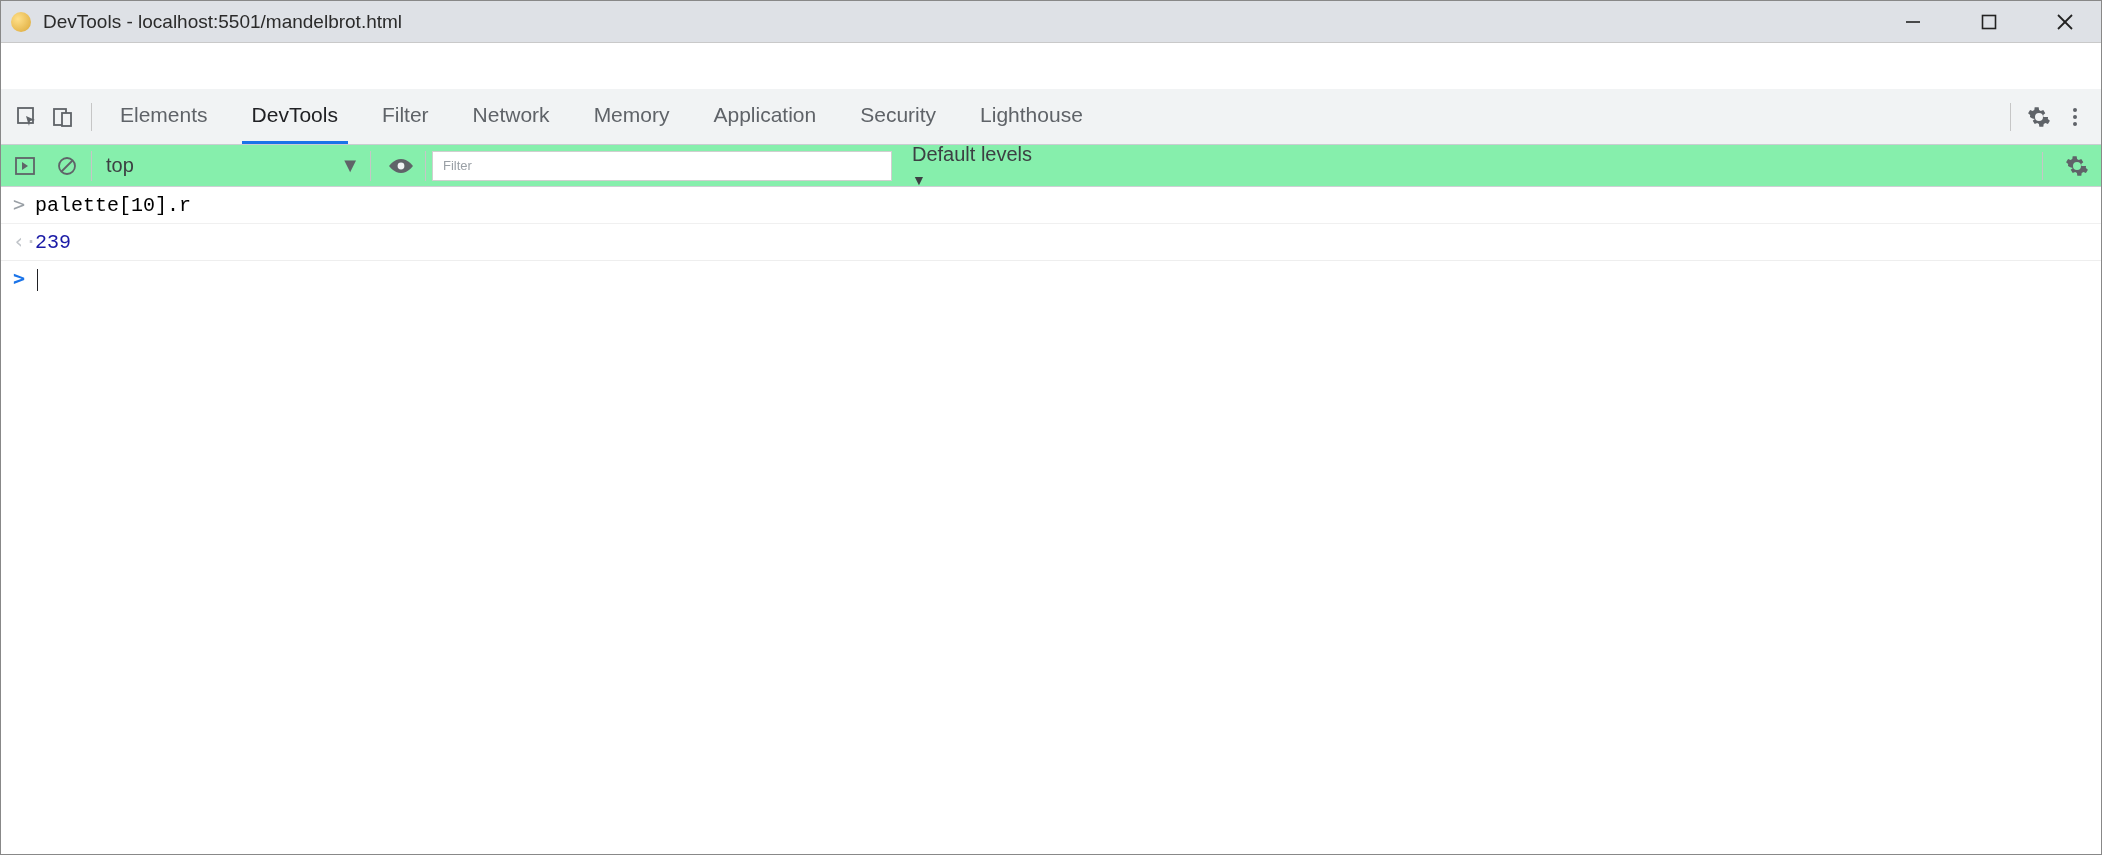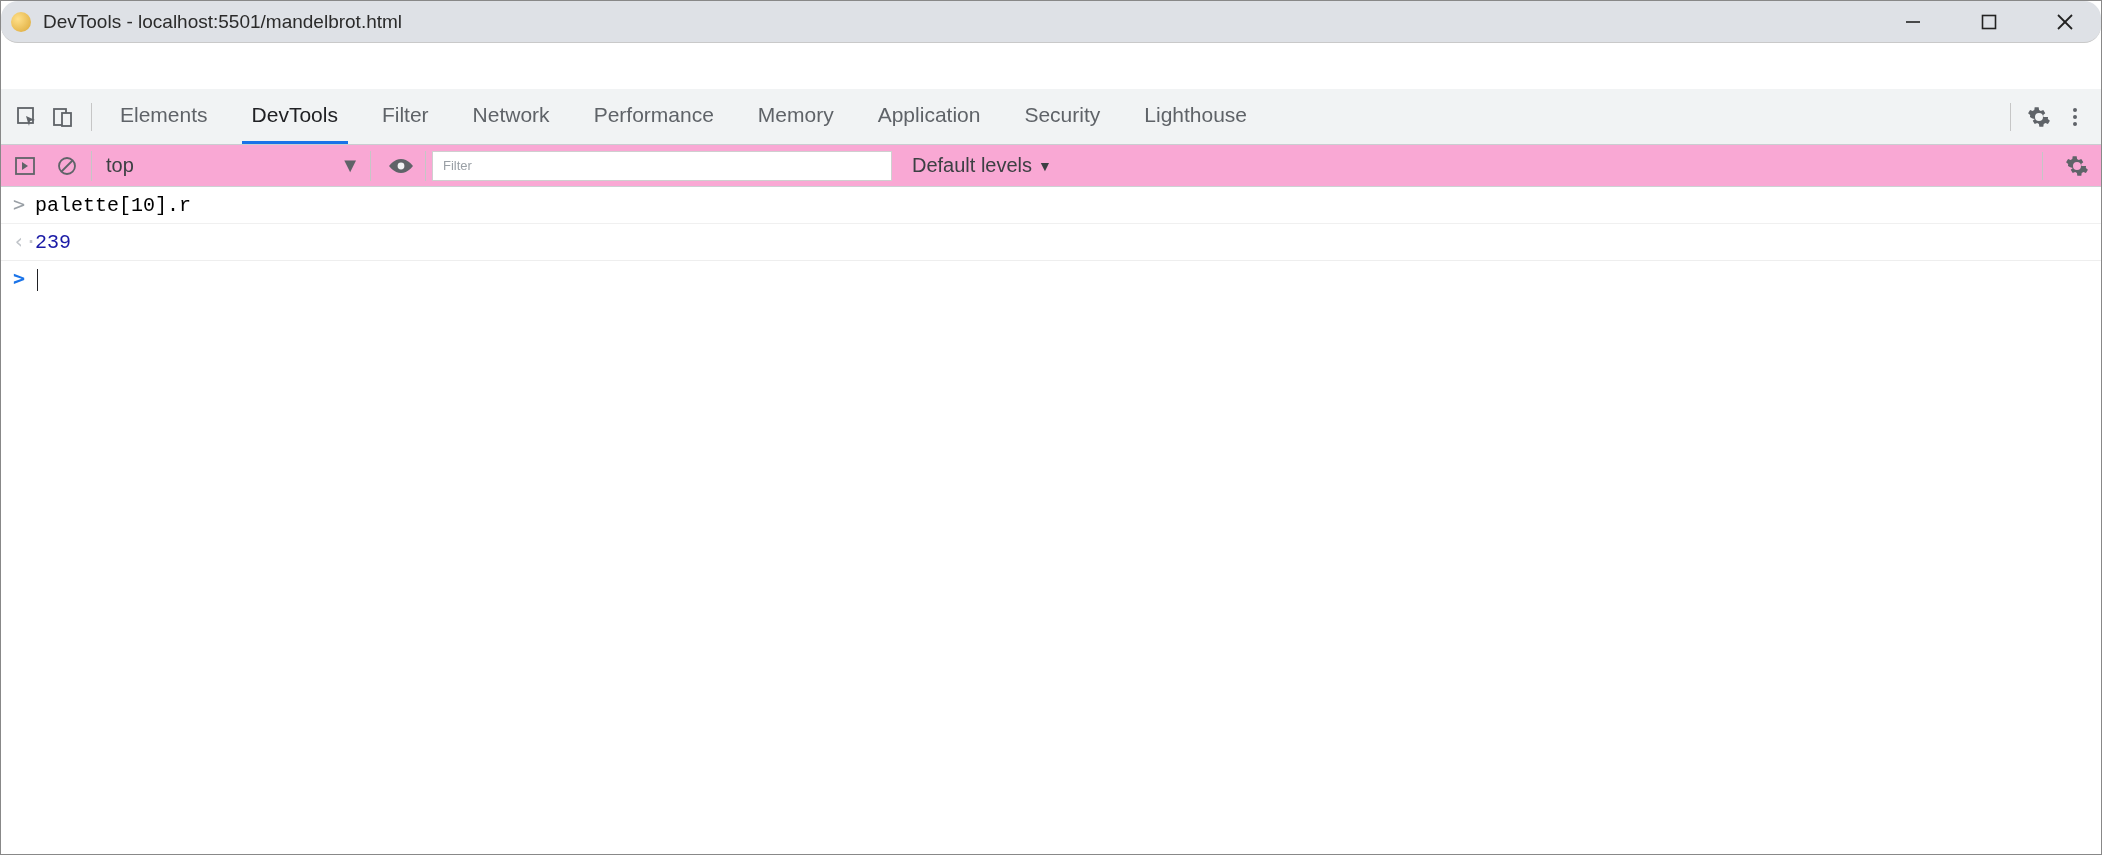--- a/index.html
+++ b/index.html
@@ -19,21 +19,20 @@
     background: #fff;
   }
   
   .titlebar {
     height: 42px;
     background: #dee1e6;
     display: flex;
     align-items: center;
     padding: 0 8px 0 10px;
     border-bottom: 1px solid #c9c9c9;
-    border-radius: 17px;
   }
   .titlebar .favicon {
     width: 20px; height: 20px;
     border-radius: 50%;
     background: radial-gradient(circle at 35% 35%, #ffe08a 0%, #e6b84f 70%, #c99a2e 100%);
     margin-right: 12px;
     flex: 0 0 auto;
   }
   .titlebar .title {
     font-size: 19px;
@@ -94,21 +93,21 @@
     border-bottom-color: #1a73e8;
   }
   .right-icons {
     display: flex; align-items: center; gap: 0px;
   }
   
   .console-toolbar {
     height: 42px;
     display: flex;
     align-items: center;
-    background: #f9a8d4;
+    background: #86efac;
     border-bottom: 1px solid #cdd0d4;
     padding: 0 6px;
     gap: 6px;
   }
   .ctx-select {
     display: flex; align-items: center;
     height: 30px;
     padding: 0 10px 0 14px;
     font-size: 20px;
     color: #3c4043;
@@ -127,22 +126,23 @@
     background: #fff;
     font-size: 13px;
     padding: 0 10px;
     color: #3c4043;
   }
   .filter-input::placeholder { color: #9aa0a6; }
   .levels {
     font-size: 20px;
     color: #3c4043;
     margin-left: 14px;
-    display:flex; align-items:center; gap:6px;
+    display:flex; gap:6px;
     cursor:pointer;
+    flex-direction:column;
   }
   .spacer { flex: 1 1 auto; }
   
   .console-body {
     flex: 1 1 auto;
     overflow: auto;
     font-family: Consolas, "Courier New", monospace;
     font-size: 20px;
     background: #fff;
   }
@@ -226,23 +226,20 @@
       <div class="tab active">
           <span>DevTools</span>
         </div>
       <div class="tab">
           <span>Filter</span>
         </div>
       <div class="tab">
           <span>Network</span>
         </div>
       <div class="tab">
-          <span>Performance</span>
-        </div>
-      <div class="tab">
           <span>Memory</span>
         </div>
       <div class="tab">
           <span>Application</span>
         </div>
       <div class="tab">
           <span>Security</span>
         </div>
       <div class="tab">
           <span>Lighthouse</span>

